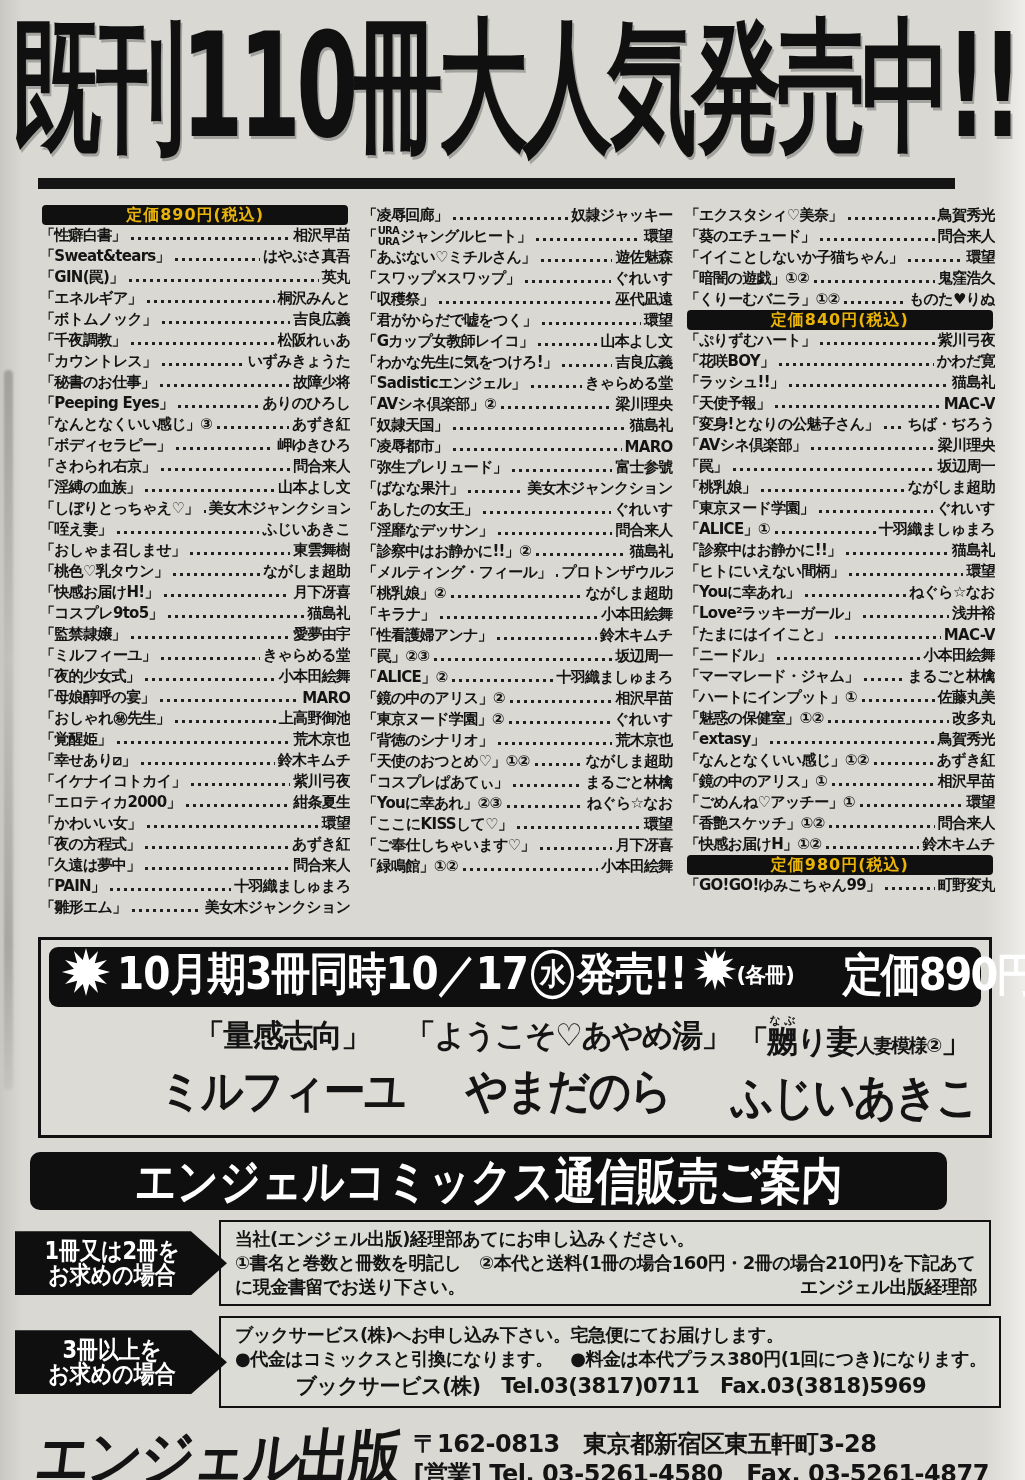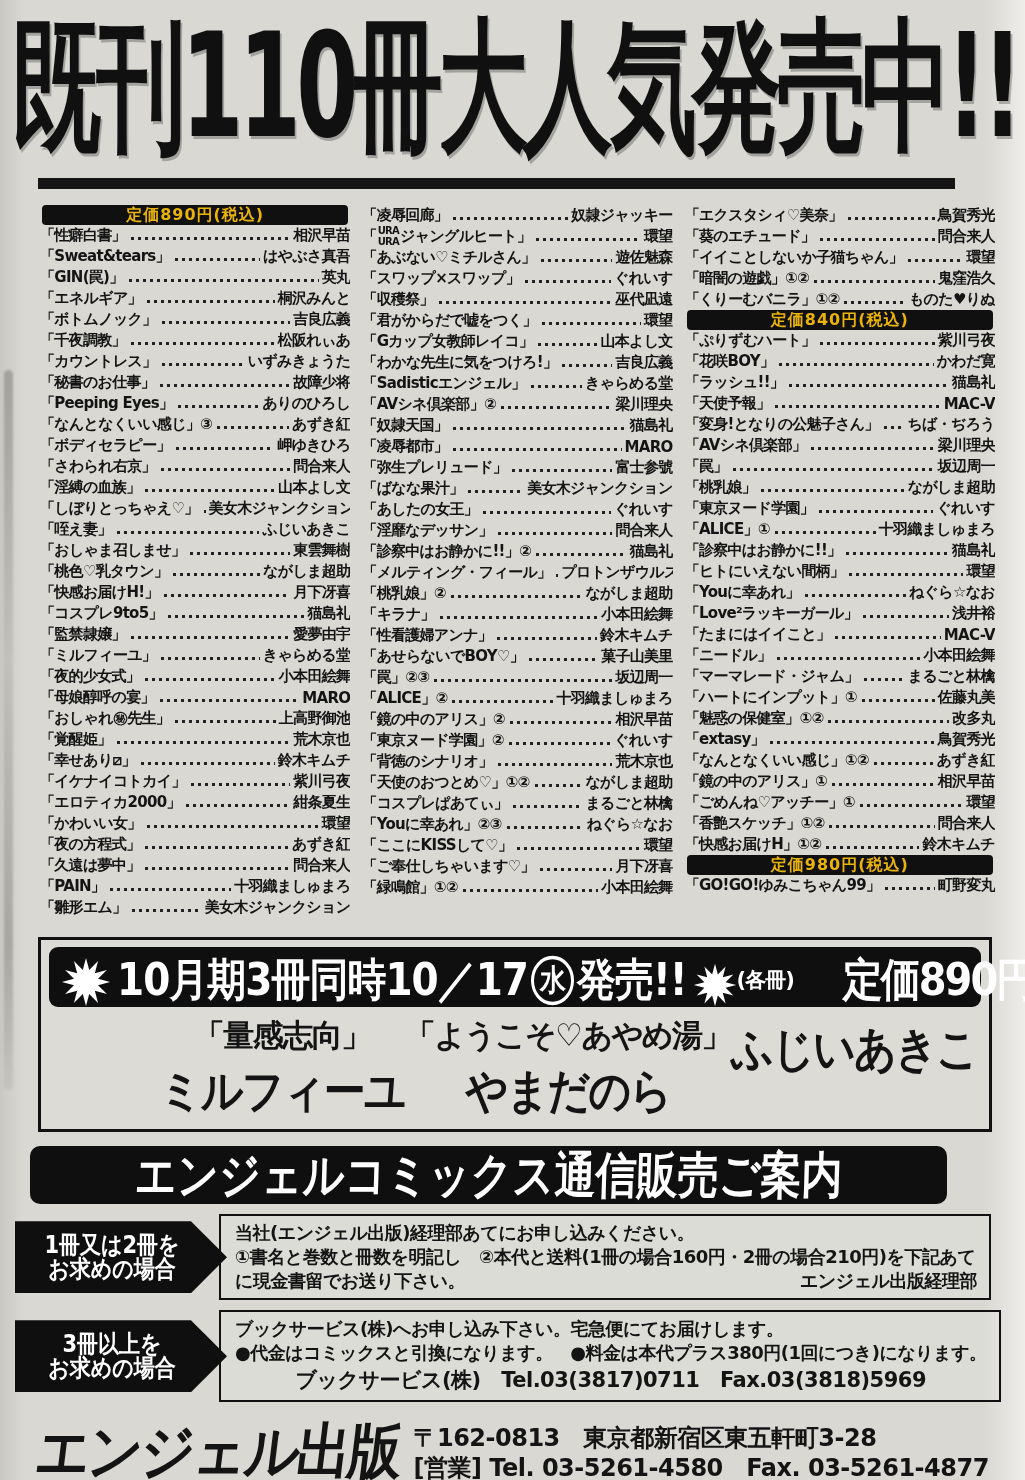--- a/index.html
+++ b/index.html
@@ -33,42 +33,42 @@
   }
   .row{display:flex;align-items:center;height:21px;overflow:hidden;font-weight:800;font-size:15px;letter-spacing:-.7px;flex:0 0 auto;}
   .row .t{white-space:nowrap;flex:0 1 auto;}
   .row .leader{flex:1 1 6px;min-width:4px;height:7px;margin:5px 3px 0 3px;
     background-image:radial-gradient(circle,#222 1.5px,transparent 1.7px);
     background-size:7px 7px;background-repeat:repeat-x;background-position:left center;}
   .row .a{white-space:nowrap;flex:0 0 auto;}
   .stack{display:inline-flex;flex-direction:column;vertical-align:middle;font-size:10px;line-height:1.05;font-weight:700;margin:0 1px;}
   
   .release{margin:16px 33px 0 38px;border:3px solid #111;padding:7px 8px 10px 8px;background:rgba(255,255,255,.08);}
-  .rel-banner{display:flex;align-items:flex-end;background:#0f0f0f;border-radius:9px;height:60px;padding:0 12px;color:#fff;}
+  .rel-banner{display:flex;align-items:flex-start;background:#0f0f0f;border-radius:9px;height:60px;padding:0 12px;color:#fff;}
   .burst{flex:0 0 auto;}
   .rel-main{font-size:39px;font-weight:900;white-space:nowrap;display:inline-flex;align-items:center;transform:scaleY(1.15);margin:0 6px;letter-spacing:-1px;}
   .circle-w{width:37px;height:37px;border:3px solid #fff;border-radius:50%;display:inline-flex;align-items:center;justify-content:center;font-size:26px;margin:0 3px;flex:0 0 auto;}
   .rel-price{margin-left:auto;display:inline-flex;align-items:center;white-space:nowrap;font-weight:900;gap:48px;}
   .rel-price .each{font-size:21px;letter-spacing:-1px;}
   .rel-price .mainp{font-size:40px;letter-spacing:-2px;transform:scaleY(1.12);margin:0 1px;}
   .tax{display:inline-flex;align-items:center;line-height:1;}
   .tax .paren{font-size:32px;font-weight:500;transform:scaleX(.55);}
   .tax .colm{display:flex;flex-direction:column;font-size:14px;font-weight:900;}
   .books{display:flex;justify-content:flex-end;align-items:flex-start;margin-top:8px;padding:0 4px;}
   .book{text-align:center;min-width:0;}
   .book .bt{font-size:31px;font-weight:900;letter-spacing:-1.5px;white-space:nowrap;}
   .book .bt .bsub{font-size:19px;}
   .book .bt ruby rt{font-size:11px;font-weight:700;}
   .book .ba{font-size:42px;font-weight:900;letter-spacing:-2px;white-space:nowrap;transform:scaleY(1.12);margin-top:6px;}
   
   .mo-banner{background:#0f0f0f;border-radius:10px;height:58px;margin:14px 78px 0 30px;
     display:flex;align-items:center;justify-content:center;color:#fff;}
   .mo-banner span{font-size:41px;font-weight:900;letter-spacing:0;transform:scaleY(1.2) skewX(-2deg);white-space:nowrap;}
   .mo-row{display:flex;align-items:center;margin:10px 34px 0 15px;}
-  .mo-arrow{flex:0 0 212px;height:72px;background:#0f0f0f;color:#fff;z-index:1;margin-right:-8px;
+  .mo-arrow{flex:0 0 212px;height:64px;background:#0f0f0f;color:#fff;z-index:1;margin-right:-8px;
     clip-path:polygon(0 0,83% 0,100% 50%,83% 100%,0 100%);
     display:flex;flex-direction:column;align-items:center;justify-content:center;padding-right:18px;box-sizing:border-box;}
   .mo-arrow div{font-size:21px;font-weight:900;line-height:1.15;transform:scaleY(1.15);white-space:nowrap;}
   .mo-box{flex:1 1 auto;border:2.5px solid #111;padding:5px 12px 6px 14px;background:rgba(255,255,255,.1);min-height:64px;box-sizing:border-box;}
   .mo-box p{margin:0;font-size:18px;font-weight:700;line-height:1.32;letter-spacing:-.5px;white-space:nowrap;}
   .mo-last{display:flex;justify-content:space-between;}
   .mo-center{text-align:center;font-size:21px !important;margin-top:2px !important;}
   
   .pub{display:flex;align-items:center;justify-content:center;gap:14px;margin:14px 60px 0 60px;}
   .pub-logo{font-size:54px;font-weight:900;letter-spacing:-3px;transform:skewX(-7deg) scaleY(1.12);white-space:nowrap;}
@@ -354,25 +354,20 @@
       </div>
       <div class="row">
         <span class="t">「キラナ」</span>
         <span class="leader"></span>
         <span class="a">小本田絵舞</span>
       </div>
       <div class="row">
         <span class="t">「性看護婦アンナ」</span>
         <span class="leader"></span>
         <span class="a">鈴木キムチ</span>
-      </div>
-      <div class="row">
-        <span class="t">「あせらないでBOY♡」</span>
-        <span class="leader"></span>
-        <span class="a">菓子山美里</span>
       </div>
       <div class="row">
         <span class="t">「罠」②③</span>
         <span class="leader"></span>
         <span class="a">坂辺周一</span>
       </div>
       <div class="row">
         <span class="t">「ALICE」②</span>
         <span class="leader"></span>
         <span class="a">十羽織ましゅまろ</span>
@@ -613,20 +608,21 @@
   <div class="books">
       <div class="book">
         <div class="bt">「量感志向」</div>
         <div class="ba">ミルフィーユ</div>
       </div>
       <div class="book">
         <div class="bt">「ようこそ♡あやめ湯」</div>
         <div class="ba">やまだのら</div>
       </div>
       <div class="book">
+        <div class="bt">「<ruby>嬲<rt>なぶ</rt></ruby>り妻<span class="bsub">人妻模様②</span>」</div>
         <div class="ba">ふじいあきこ</div>
       </div>
     </div>
 </div>
 
 <div class="mo-banner">
   <span>エンジェルコミックス通信販売ご案内</span>
 </div>
 
 <div class="mo-row">

